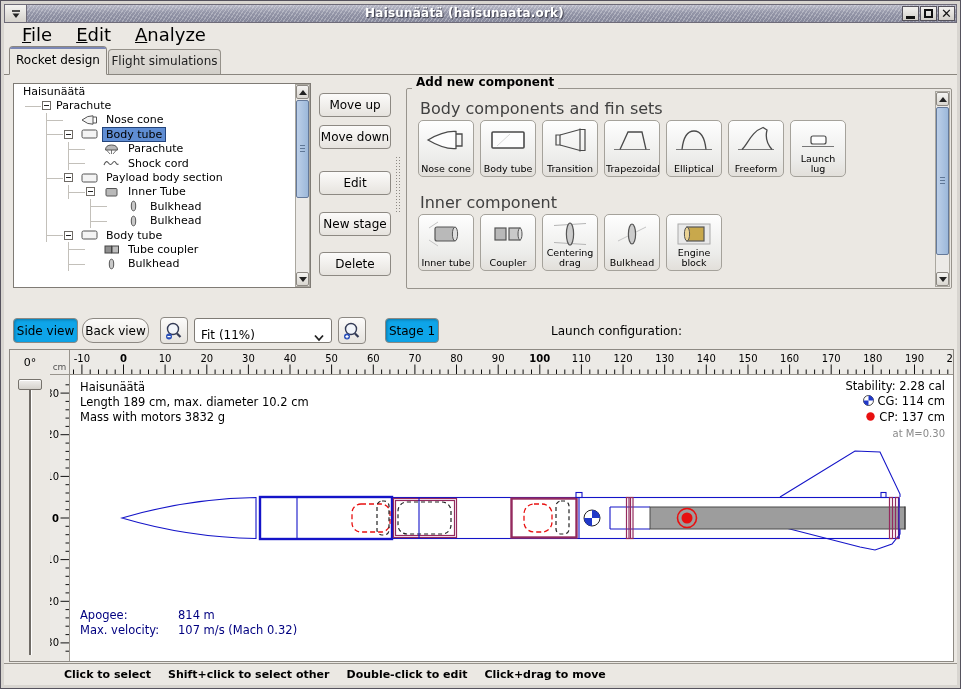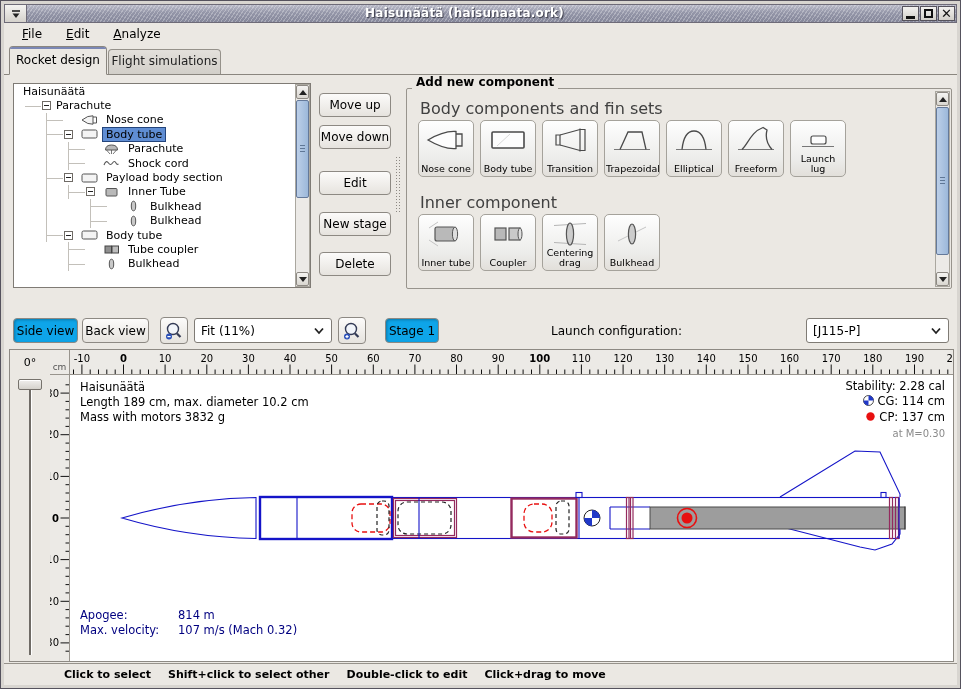--- a/index.html
+++ b/index.html
@@ -17,21 +17,21 @@
   #title{flex:1;text-align:center;color:#fff;font-weight:bold;font-size:12px;line-height:17px;
     text-shadow:1px 1px 1px #3c3c4a;letter-spacing:.2px;}
   .wctl{width:17px;height:15px;margin:1px 1px 0 0;background:linear-gradient(#f2f1ef,#d2cfc9);
     border:1px solid #56535d;display:flex;align-items:center;justify-content:center;}
   .wctl .min{width:9px;height:3px;border-bottom:3px solid #111;margin-top:7px;}
   .wctl .max{width:9px;height:9px;border:2px solid #111;}
   .wctl .cls{font-size:13px;font-weight:bold;color:#111;line-height:11px;}
 
   
   #menubar{position:absolute;left:3px;right:3px;top:22px;height:22px;padding-left:8px;display:flex;align-items:center;gap:4px;}
-  .menu-item{font-size:12px;color:#000;padding:2px 10px;}
+  .menu-item{font-size:18px;color:#000;padding:2px 10px;}
   .menu-item::first-letter{text-decoration:underline;}
 
   
   #tabs{position:absolute;left:3px;right:3px;top:44px;height:30px;border-bottom:1px solid #8a867f;}
   .tab{position:absolute;font-size:12px;text-align:center;}
   #tab-rocket{left:5px;bottom:-1px;width:98px;height:29px;line-height:26px;background:#ebe8e3;
     border:1px solid #8a867f;border-bottom:1px solid #ebe8e3;border-radius:4px 4px 0 0;
     box-shadow:inset 0 2px 0 #8p;}
   #tab-rocket::before{content:"";position:absolute;left:0;right:0;top:0;height:2px;background:#7b87b4;border-radius:4px 4px 0 0;}
   #tab-flight{left:104px;bottom:0;width:113px;height:25px;line-height:23px;background:linear-gradient(#e3e0db,#d2cfc9);
@@ -72,21 +72,21 @@
   #groupbox{position:absolute;left:405px;top:87px;width:546px;height:201px;border:1px solid #98948d;border-radius:2px;}
   #grouptitle{position:absolute;left:411px;top:74px;background:#ebe8e3;padding:0 4px;font-size:12px;font-weight:bold;}
   .cgroup-label{position:absolute;left:14px;font-size:16px;color:#404040;}
   .cgroup-row{position:absolute;left:12px;display:flex;gap:6px;}
   .cbtn{position:relative;width:56px;height:57px;background:linear-gradient(#fefefe,#ececea 70%,#e2dfda);
     border:1px solid #a5a29b;border-radius:5px;}
   .cbtn .cicon{position:absolute;left:0;right:0;top:2px;display:flex;justify-content:center;}
   .cbtn .clabel{position:absolute;left:1px;right:1px;bottom:2px;text-align:center;font-size:9.5px;line-height:10px;color:#000;}
 
   
-  .combo{position:absolute;background:#fff;border:1px solid #7f7b75;border-radius:3px;display:flex;align-items:center;
+  .combo{position:absolute;background:#fff;border:1px solid #7f7b75;border-radius:3px;display:flex;align-items:flex-end;
     padding:0 6px;font-size:12px;}
   .combo svg{margin-left:auto;}
   #motor-label{position:absolute;font-size:12px;color:#000;}
 
   
   #viewpanel{position:absolute;left:8px;top:348px;width:945px;height:313px;border:1px solid #8d8983;background:#ebe8e3;}
   #anglebox{position:absolute;left:0;top:0;width:40px;height:25px;font-size:11px;display:flex;align-items:center;justify-content:center;}
   #cornerbox{position:absolute;left:40px;top:0;width:20px;height:25px;border-right:1px solid #98948d;border-bottom:1px solid #98948d;
     font-size:9px;color:#555;display:flex;align-items:flex-end;justify-content:center;padding-bottom:2px;background:#eceae6;}
   #hruler{position:absolute;left:60px;top:0;right:0;height:25px;background:#eceae6;border-bottom:1px solid #98948d;overflow:hidden;}
@@ -428,33 +428,43 @@
       </div>
       <div class="cbtn">
         <div class="cicon">
           <svg width="48" height="34" viewBox="0 0 48 34">
             <path d="M10 24 L38 10" stroke="#c4c4c4" stroke-width="1"></path>
             <ellipse cx="24" cy="17" rx="3.6" ry="10" fill="#cccccc" stroke="#555" stroke-width="1.2"></ellipse>
           </svg>
         </div>
         <div class="clabel">Bulkhead</div>
       </div>
+      <div class="cbtn">
+        <div class="cicon">
+          <svg width="48" height="34" viewBox="0 0 48 34">
+            <rect x="8" y="7" width="32" height="20" fill="#e9e9e9" stroke="#aaa" stroke-width="1"></rect>
+            <rect x="17" y="10" width="17" height="14" fill="#c8a84c" stroke="#555" stroke-width="1.2"></rect>
+            <ellipse cx="17" cy="17" rx="2.6" ry="7" fill="#ead396" stroke="#555" stroke-width="1"></ellipse>
+          </svg>
+        </div>
+        <div class="clabel">Engine block</div>
+      </div>
     </div>
   <div class="sb" style="left:934px;top:90px;height:196px;">
     <div class="sbbtn" style="top:0;">
         <div class="arr up"></div>
       </div>
     <div class="sbthumb" style="top:15px;height:148px;"></div>
     <div class="sbbtn" style="bottom:0;">
         <div class="arr dn"></div>
       </div>
   </div>
 
   <div class="btn pressed" style="left:12px;top:317px;width:65px;height:25px;">Side view</div>
-  <div class="btn" style="left:81px;top:317px;width:67px;height:25px;">Back view</div>
+  <div class="btn" style="left:81px;top:317px;width:67px;height:25px;border-radius:11px;">Back view</div>
   <div class="btn" style="left:159px;top:316px;width:28px;height:27px;">
     <svg width="20" height="20" viewBox="0 0 20 20">
       <circle cx="9" cy="8" r="5.5" fill="#f2f5fa" stroke="#333a55" stroke-width="1.4"></circle>
       <line x1="13" y1="12.5" x2="16.5" y2="16" stroke="#333a55" stroke-width="2.2"></line>
       <circle cx="5" cy="15.5" r="3" fill="#2b50b8"></circle>
         <rect x="3.4" y="15" width="3.2" height="1.2" fill="#fff"></rect>
     </svg>
   </div>
   <div class="combo" style="left:193px;top:317px;width:138px;height:25px;">
     <span>Fit (11%)</span>
@@ -466,26 +476,20 @@
     <svg width="20" height="20" viewBox="0 0 20 20">
       <circle cx="9" cy="8" r="5.5" fill="#f2f5fa" stroke="#333a55" stroke-width="1.4"></circle>
       <line x1="13" y1="12.5" x2="16.5" y2="16" stroke="#333a55" stroke-width="2.2"></line>
       <circle cx="5" cy="15.5" r="3" fill="#2b50b8"></circle>
       <rect x="3.4" y="15" width="3.2" height="1.2" fill="#fff"></rect>
         <rect x="4.4" y="14" width="1.2" height="3.2" fill="#fff"></rect>
     </svg>
   </div>
   <div class="btn pressed" style="left:384px;top:317px;width:54px;height:25px;">Stage 1</div>
   <div id="motor-label" style="right:278px;top:323px;">Launch configuration:</div>
-  <div class="combo" style="left:805px;top:317px;width:143px;height:25px;">
-    <span>[J115-P]</span>
-    <svg width="12" height="8" viewBox="0 0 12 8">
-      <path d="M2 1.5 L6 6 L10 1.5" stroke="#222" stroke-width="1.8" fill="none"></path>
-    </svg>
-  </div>
 
   <div id="viewpanel">
     <div id="anglebox">0°</div>
     <div id="cornerbox">cm</div>
     <div id="hruler"><svg id="hruler-svg" width="883" height="25">
           <line x1="3.5" y1="19.5" x2="3.5" y2="24" stroke="#111" stroke-width="1"></line>
           <line x1="11.9" y1="14.5" x2="11.9" y2="24" stroke="#111" stroke-width="1"></line>
           <text x="11.9" y="11.5" text-anchor="middle" font-size="10" fill="#000">-10</text>
           <line x1="20.2" y1="19.5" x2="20.2" y2="24" stroke="#111" stroke-width="1"></line>
           <line x1="28.5" y1="19.5" x2="28.5" y2="24" stroke="#111" stroke-width="1"></line>

